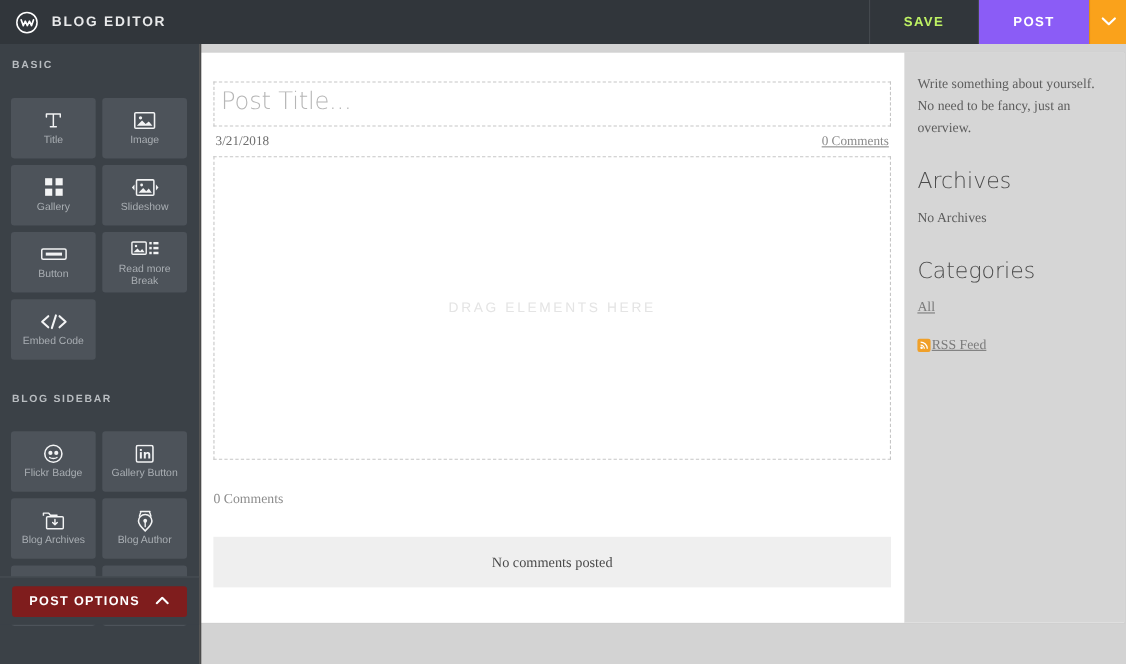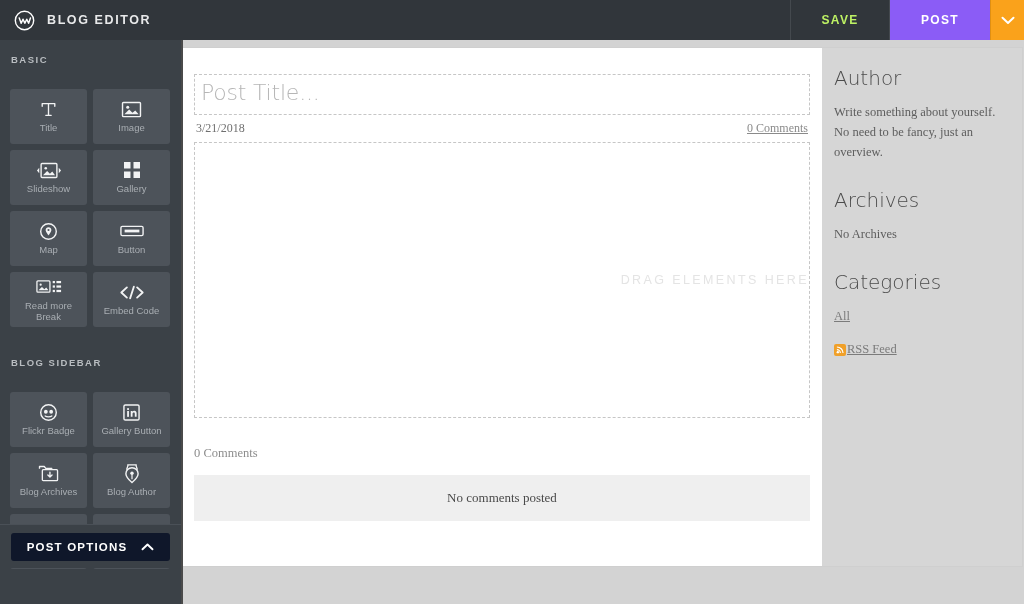--- a/index.html
+++ b/index.html
@@ -106,21 +106,21 @@
   .post-options-bar {
     position: absolute; bottom: 0; left: 0;
     width: 181px; height: 44px;
     background: #3b4147;
     border-top: 1px solid #4a5057;
     display: flex; align-items: center; justify-content: center;
     z-index: 25;
   }
   .post-options-btn {
     width: 159px; height: 28px;
-    background: #0f172a;
+    background: #7f1d1d;
     border-radius: 3px;
     display: flex; align-items: center; justify-content: center;
     gap: 14px;
     color: #fff;
     font-size: 11.5px; letter-spacing: 1.2px; font-weight: 700;
     cursor: pointer;
   }
 
   
   .canvas {
@@ -169,36 +169,36 @@
     gap: 18px;
   }
   .meta-comments {
     text-decoration: underline;
     color: #8a8a8a;
     cursor: pointer;
   }
   .element-drop {
     border: 1px dashed #c6c6c6;
     height: 276px;
-    display: flex; align-items: center; justify-content: flex-end;
+    display: flex; align-items: center; justify-content: center;
   }
   .drop-hint {
     color: #e4e4e4;
     font-size: 12.5px;
     letter-spacing: 2.4px;
     font-weight: 400;
   }
   .comments-head {
     font-family: "Liberation Serif", serif;
     font-size: 12.5px;
     color: #8c8c8c;
     padding: 28px 0 0 0;
   }
   .no-comments {
-    margin-top: 14px;
+    margin-top: 27px;
     height: 46px;
     background: #efefef;
     display: flex; align-items: center; justify-content: center;
     font-family: "Liberation Serif", serif;
     font-size: 13px;
     color: #4a4a4a;
   }
 
   .side-h {
     font-family: "DejaVu Sans", sans-serif;
@@ -293,53 +293,43 @@
               <rect x="1.5" y="1.5" width="19" height="15" rx="1" fill="none" stroke="#f2f3f4" stroke-width="1.5"></rect>
               <circle cx="7" cy="6.5" r="1.6" fill="#f2f3f4"></circle>
               <path d="M3.5 14 L8.5 9 L12 12.5 L15 10 L18.5 14 Z" fill="#f2f3f4"></path>
             </svg>
           </span>
           <span class="lbl">Image</span>
         </div>
 
         <div class="sb-tile">
           <span class="ico">
+            <svg width="18" height="18" viewBox="0 0 18 18">
+              <rect x="1" y="1" width="6.5" height="6.5" fill="#f2f3f4"></rect>
+              <rect x="10.5" y="1" width="6.5" height="6.5" fill="#f2f3f4"></rect>
+              <rect x="1" y="10.5" width="6.5" height="6.5" fill="#f2f3f4"></rect>
+              <rect x="10.5" y="10.5" width="6.5" height="6.5" fill="#f2f3f4"></rect>
+            </svg>
+          </span>
+          <span class="lbl">Gallery</span>
+        </div>
+
+        <div class="sb-tile">
+          <span class="ico">
             <svg width="26" height="17" viewBox="0 0 28 18">
               <rect x="5.5" y="1.5" width="17" height="15" rx="1" fill="none" stroke="#f2f3f4" stroke-width="1.5"></rect>
               <circle cx="10.5" cy="6.5" r="1.4" fill="#f2f3f4"></circle>
               <path d="M7.5 14 L12 9.5 L15 12.5 L17.5 10 L20.5 14 Z" fill="#f2f3f4"></path>
               <path d="M3.5 6 L1 9 L3.5 12 Z" fill="#f2f3f4"></path>
               <path d="M24.5 6 L27 9 L24.5 12 Z" fill="#f2f3f4"></path>
             </svg>
           </span>
           <span class="lbl">Slideshow</span>
         </div>
 
-        <div class="sb-tile">
-          <span class="ico">
-            <svg width="18" height="18" viewBox="0 0 18 18">
-              <rect x="1" y="1" width="6.5" height="6.5" fill="#f2f3f4"></rect>
-              <rect x="10.5" y="1" width="6.5" height="6.5" fill="#f2f3f4"></rect>
-              <rect x="1" y="10.5" width="6.5" height="6.5" fill="#f2f3f4"></rect>
-              <rect x="10.5" y="10.5" width="6.5" height="6.5" fill="#f2f3f4"></rect>
-            </svg>
-          </span>
-          <span class="lbl">Gallery</span>
-        </div>
-
-        <div class="sb-tile">
-          <span class="ico">
-            <svg width="19" height="19" viewBox="0 0 20 20">
-              <circle cx="10" cy="10" r="8.2" fill="none" stroke="#f2f3f4" stroke-width="1.5"></circle>
-              <path d="M10 5.5 C8.2 5.5 7 6.9 7 8.4 C7 10.4 10 14 10 14 C10 14 13 10.4 13 8.4 C13 6.9 11.8 5.5 10 5.5 Z" fill="#f2f3f4"></path>
-              <circle cx="10" cy="8.4" r="1.1" fill="#4d535a"></circle>
-            </svg>
-          </span>
-          <span class="lbl">Map</span>
-        </div>
 
         <div class="sb-tile">
           <span class="ico">
             <svg width="24" height="12" viewBox="0 0 26 13">
               <rect x="1" y="1.5" width="24" height="10" rx="1.5" fill="none" stroke="#f2f3f4" stroke-width="1.5"></rect>
               <rect x="5" y="5" width="16" height="3" fill="#f2f3f4"></rect>
             </svg>
           </span>
           <span class="lbl">Button</span>
         </div>
@@ -479,21 +469,20 @@
           <span class="drop-hint">DRAG ELEMENTS HERE</span>
         </div>
 
         <div class="comments-head">0 Comments</div>
         <div class="no-comments">No comments posted</div>
       </div>
 
       <div class="side-col">
 
         <div class="side-block">
-          <div class="side-h">Author</div>
           <div class="side-body">Write something about yourself. No need to be fancy, just an overview.</div>
         </div>
 
         <div class="side-block">
           <div class="side-h">Archives</div>
           <div class="side-body">No Archives</div>
         </div>
 
         <div class="side-block">
           <div class="side-h">Categories</div>

